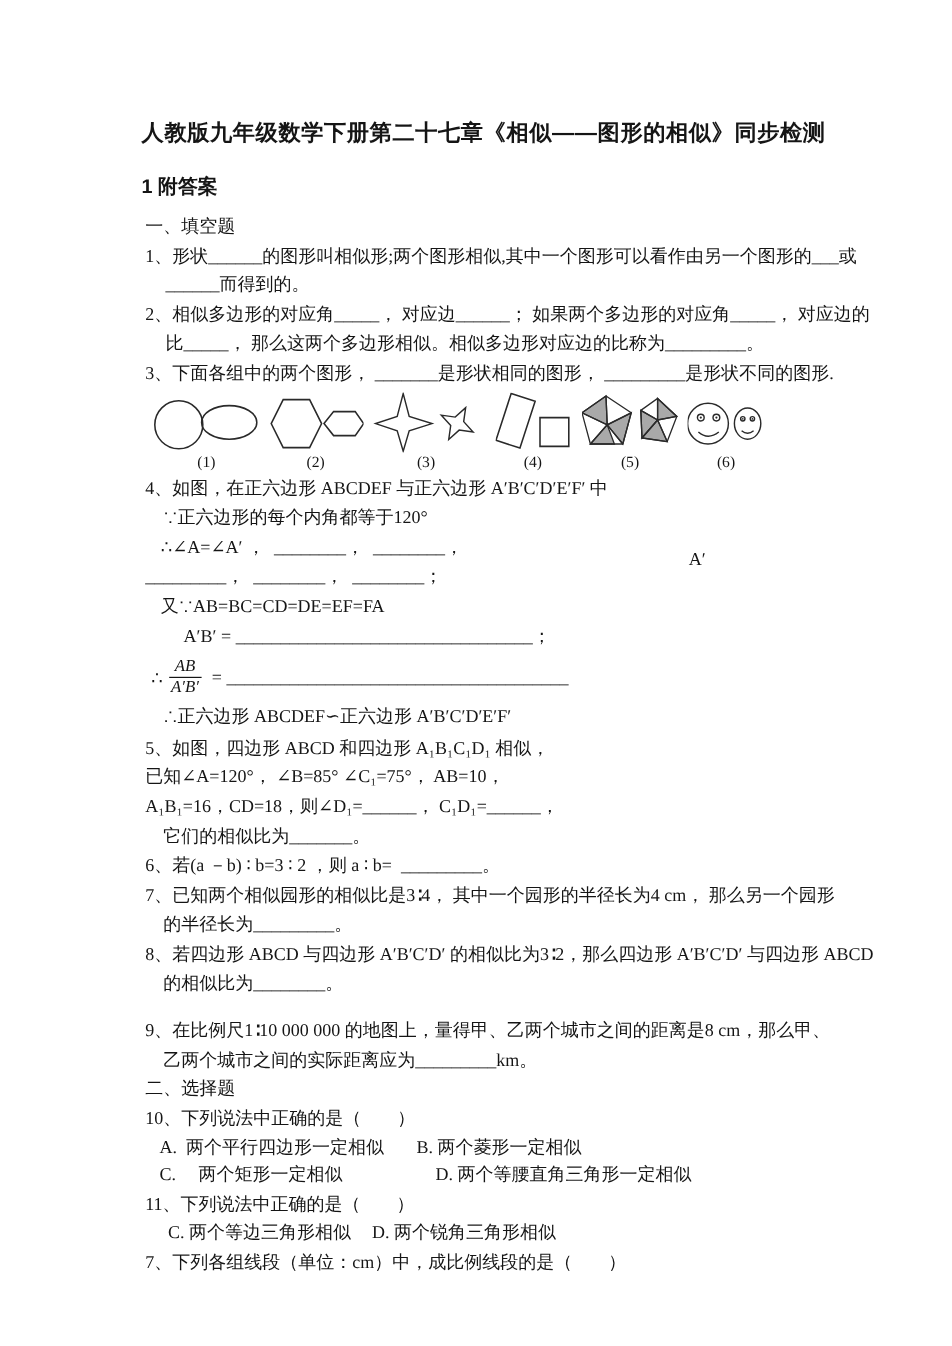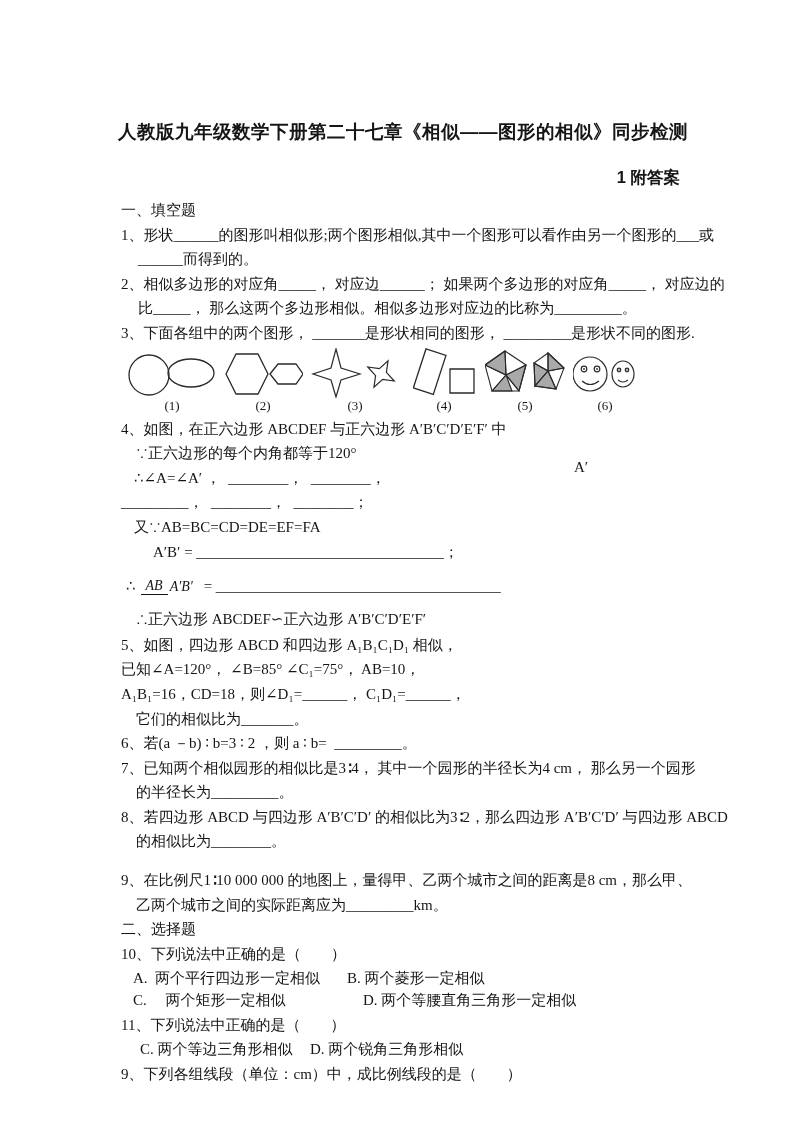--- a/index.html
+++ b/index.html
@@ -8,40 +8,40 @@
     width:793px;height:1122px;
     background:#ffffff;
     font-family:"Liberation Serif","DejaVu Serif",serif;
     color:#151515;
     overflow:hidden;
   }
   .content{position:absolute;left:118px;top:0;width:562px;}
   .title{
     font-family:"Liberation Sans","DejaVu Sans",sans-serif;
     font-weight:700;font-size:18.5px;line-height:30px;
-    text-align:center;padding-top:96px;white-space:nowrap;letter-spacing:.5px;margin-top:21px;
+    text-align:center;padding-top:96px;white-space:nowrap;letter-spacing:.5px;
   }
   .subtitle{
     font-family:"Liberation Sans","DejaVu Sans",sans-serif;
     font-weight:700;font-size:16.5px;line-height:22px;
-    text-align:right;margin-top:19px;
+    text-align:left;margin-top:19px;
   }
   .line{margin:3px;font-size:15px;line-height:21.6px;white-space:pre;}
   .ind8{padding-left:8px}.ind13{padding-left:13px}.ind15{padding-left:15px}
   .ind17{padding-left:17px}.ind22{padding-left:22px}.ind32{padding-left:32px}
   .mt4{margin-top:4px}.mt6{margin-top:6px}.mt12{margin-top:12px}.mt17{margin-top:17px}
   .fig-row{display:flex;align-items:flex-start;margin:0 0 0 10px;height:65px;}
   .fig-group{display:flex;flex-direction:column;align-items:center;}
   .fig-group svg{display:block;}
   .fig-label{font-size:13px;line-height:15px;text-align:center;}
   .g1{width:88px;margin-right:7px}.g2{width:80px;margin-right:7px}
   .g3{width:90px;margin-right:13px}.g4{width:62px;margin-right:10px}
   .g5{width:80px;margin-right:8px}.g6{width:64px}
   .frac-line{display:flex;align-items:center;height:40px;white-space:pre;font-size:15px;}
-  .frac{display:inline-flex;flex-direction:row;align-items:center;margin:0 5px;font-style:italic;}
+  .frac{display:inline-flex;flex-direction:column;align-items:center;margin:0 5px;font-style:italic;}
   .frac .num{font-size:14px;line-height:16px;border-bottom:1.4px solid #151515;padding:0 5px;}
   .frac .den{font-size:14px;line-height:17px;padding:0 2px;}
   .opt-row{display:flex;white-space:pre;}
   .opt{font-size:15px;line-height:21.6px;white-space:pre;}
   .w214{width:214px}.w230{width:230px}.w170{width:170px}
   .w122{width:122px}.w112{width:112px}.w118{width:118px}
   .vertex-a{position:absolute;left:574px;top:458px;font-size:15px;line-height:18px;}
   svg *{vector-effect:non-scaling-stroke;}
 </style>
 </head>
@@ -187,18 +187,18 @@
       <span class="opt w230">C.     两个矩形一定相似</span>
       <span class="opt">D. 两个等腰直角三角形一定相似</span>
     </div>
 
     <p class="line">11、下列说法中正确的是（　　）</p>
     <div class="opt-row ind22">
       <span class="opt w170">C. 两个等边三角形相似</span>
       <span class="opt">D. 两个锐角三角形相似</span>
     </div>
 
-    <p class="line">9、下列各组线段（单位：cm）中，成比例线段的是（　　）</p>
+    <p class="line">7、下列各组线段（单位：cm）中，成比例线段的是（　　）</p>
 
   </div>
 
   <div class="vertex-a">A′</div>
 </div>
 
 </body></html>

